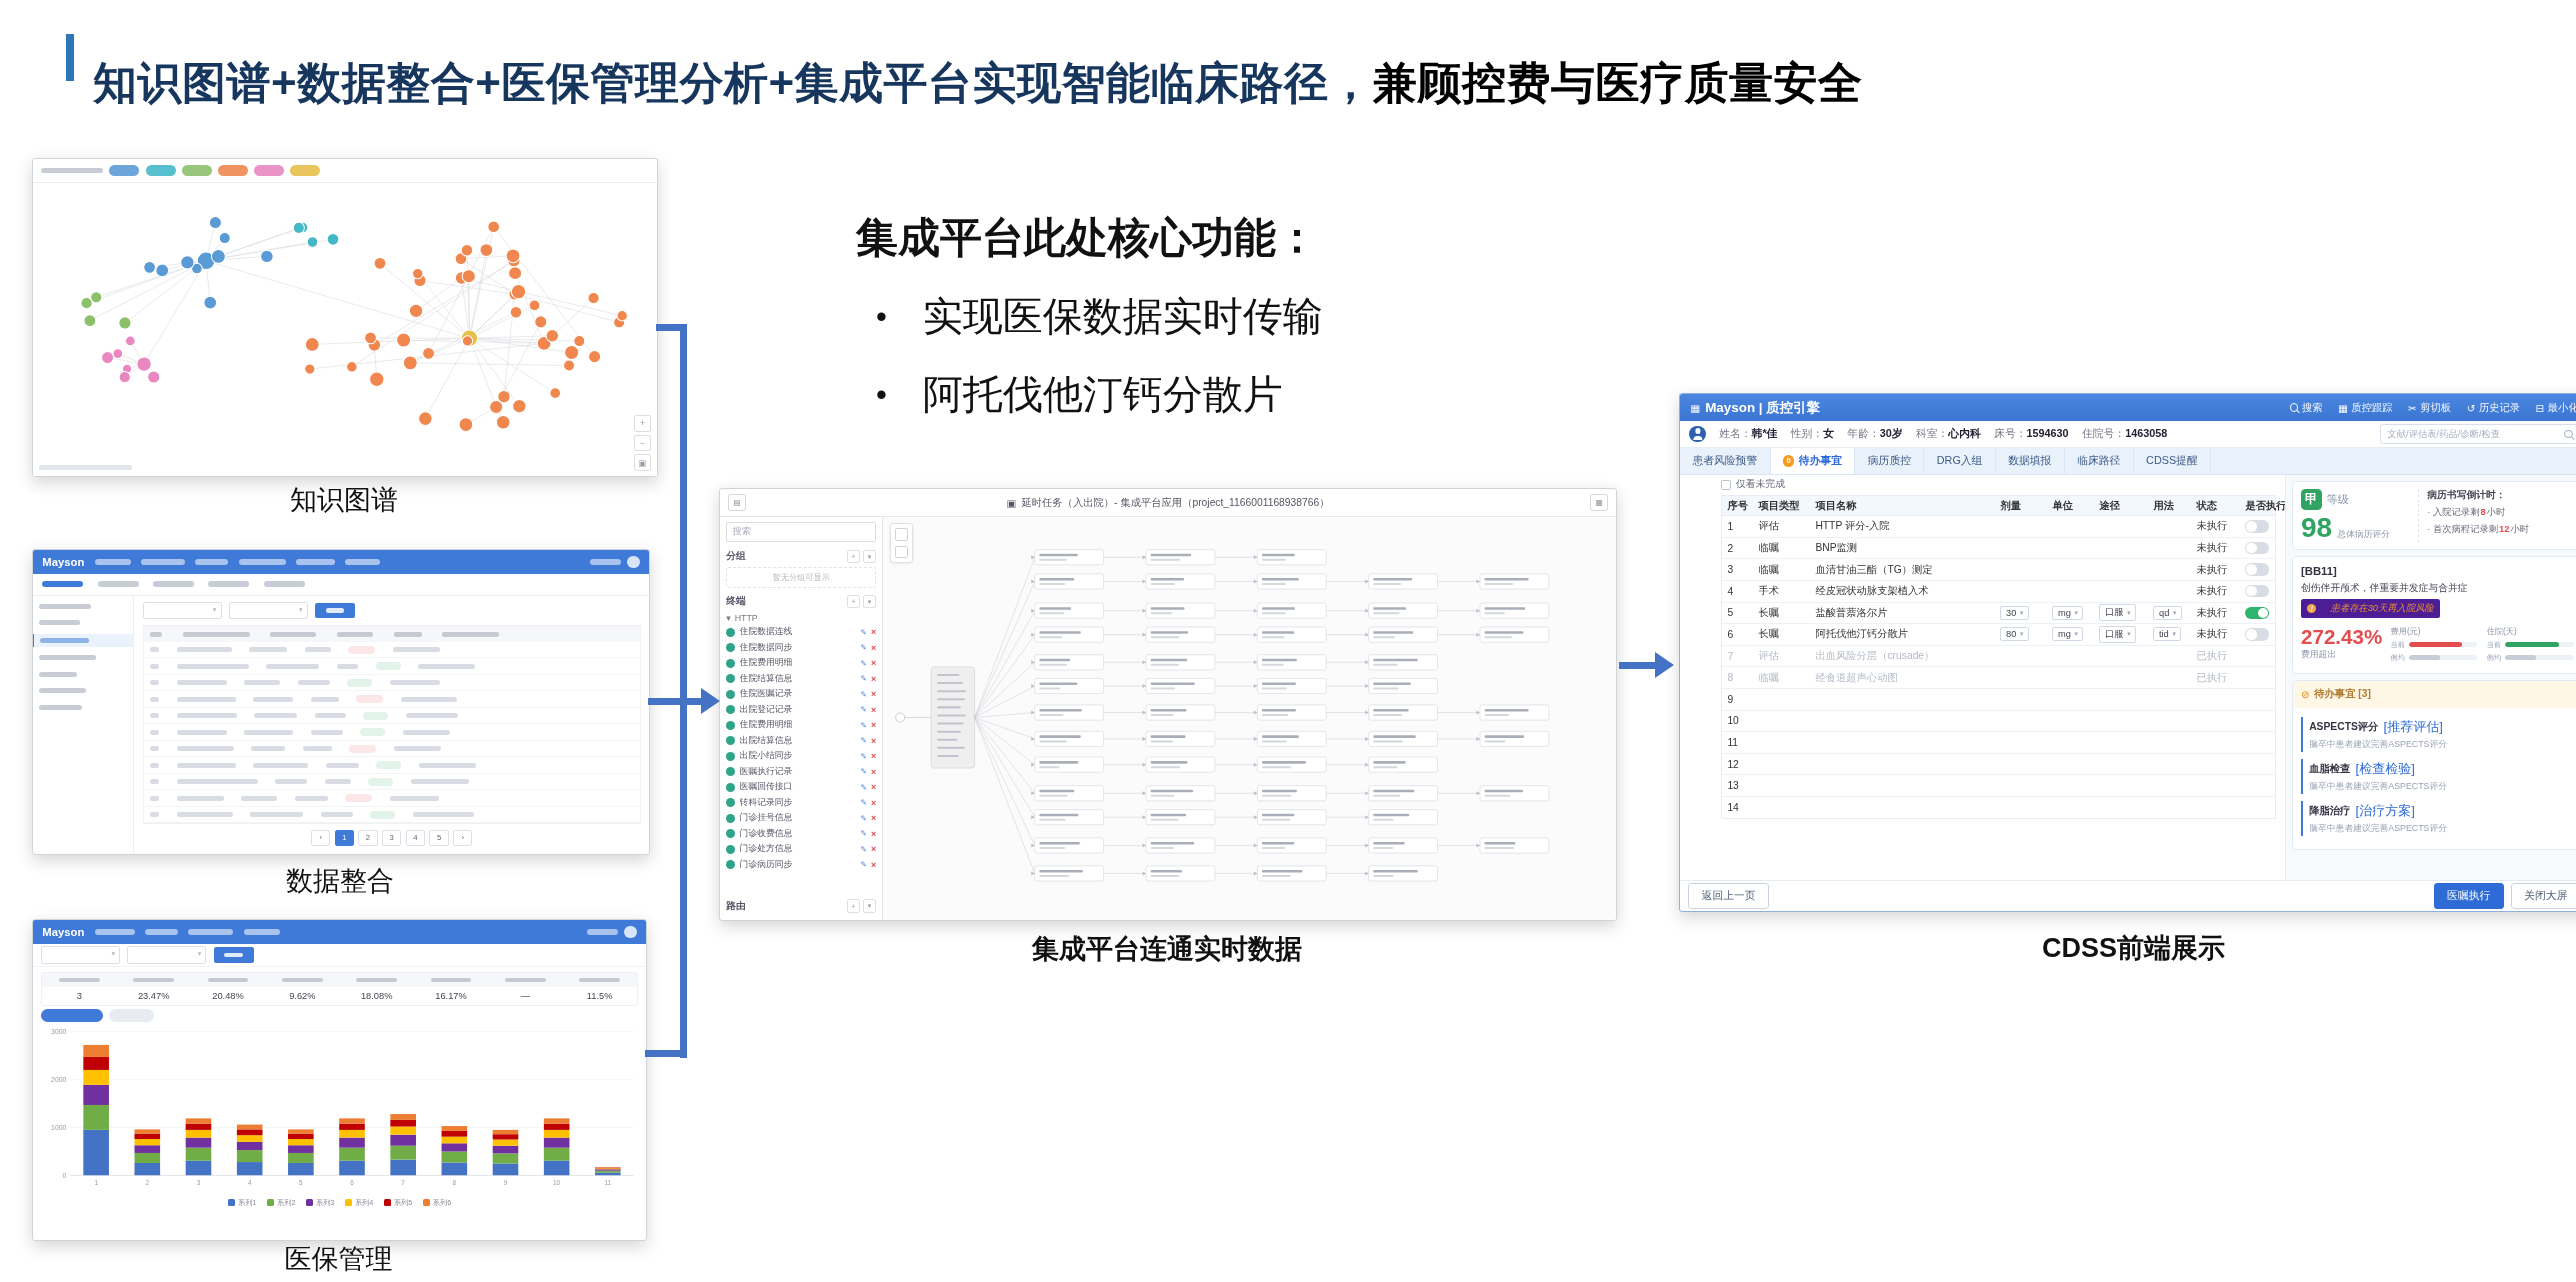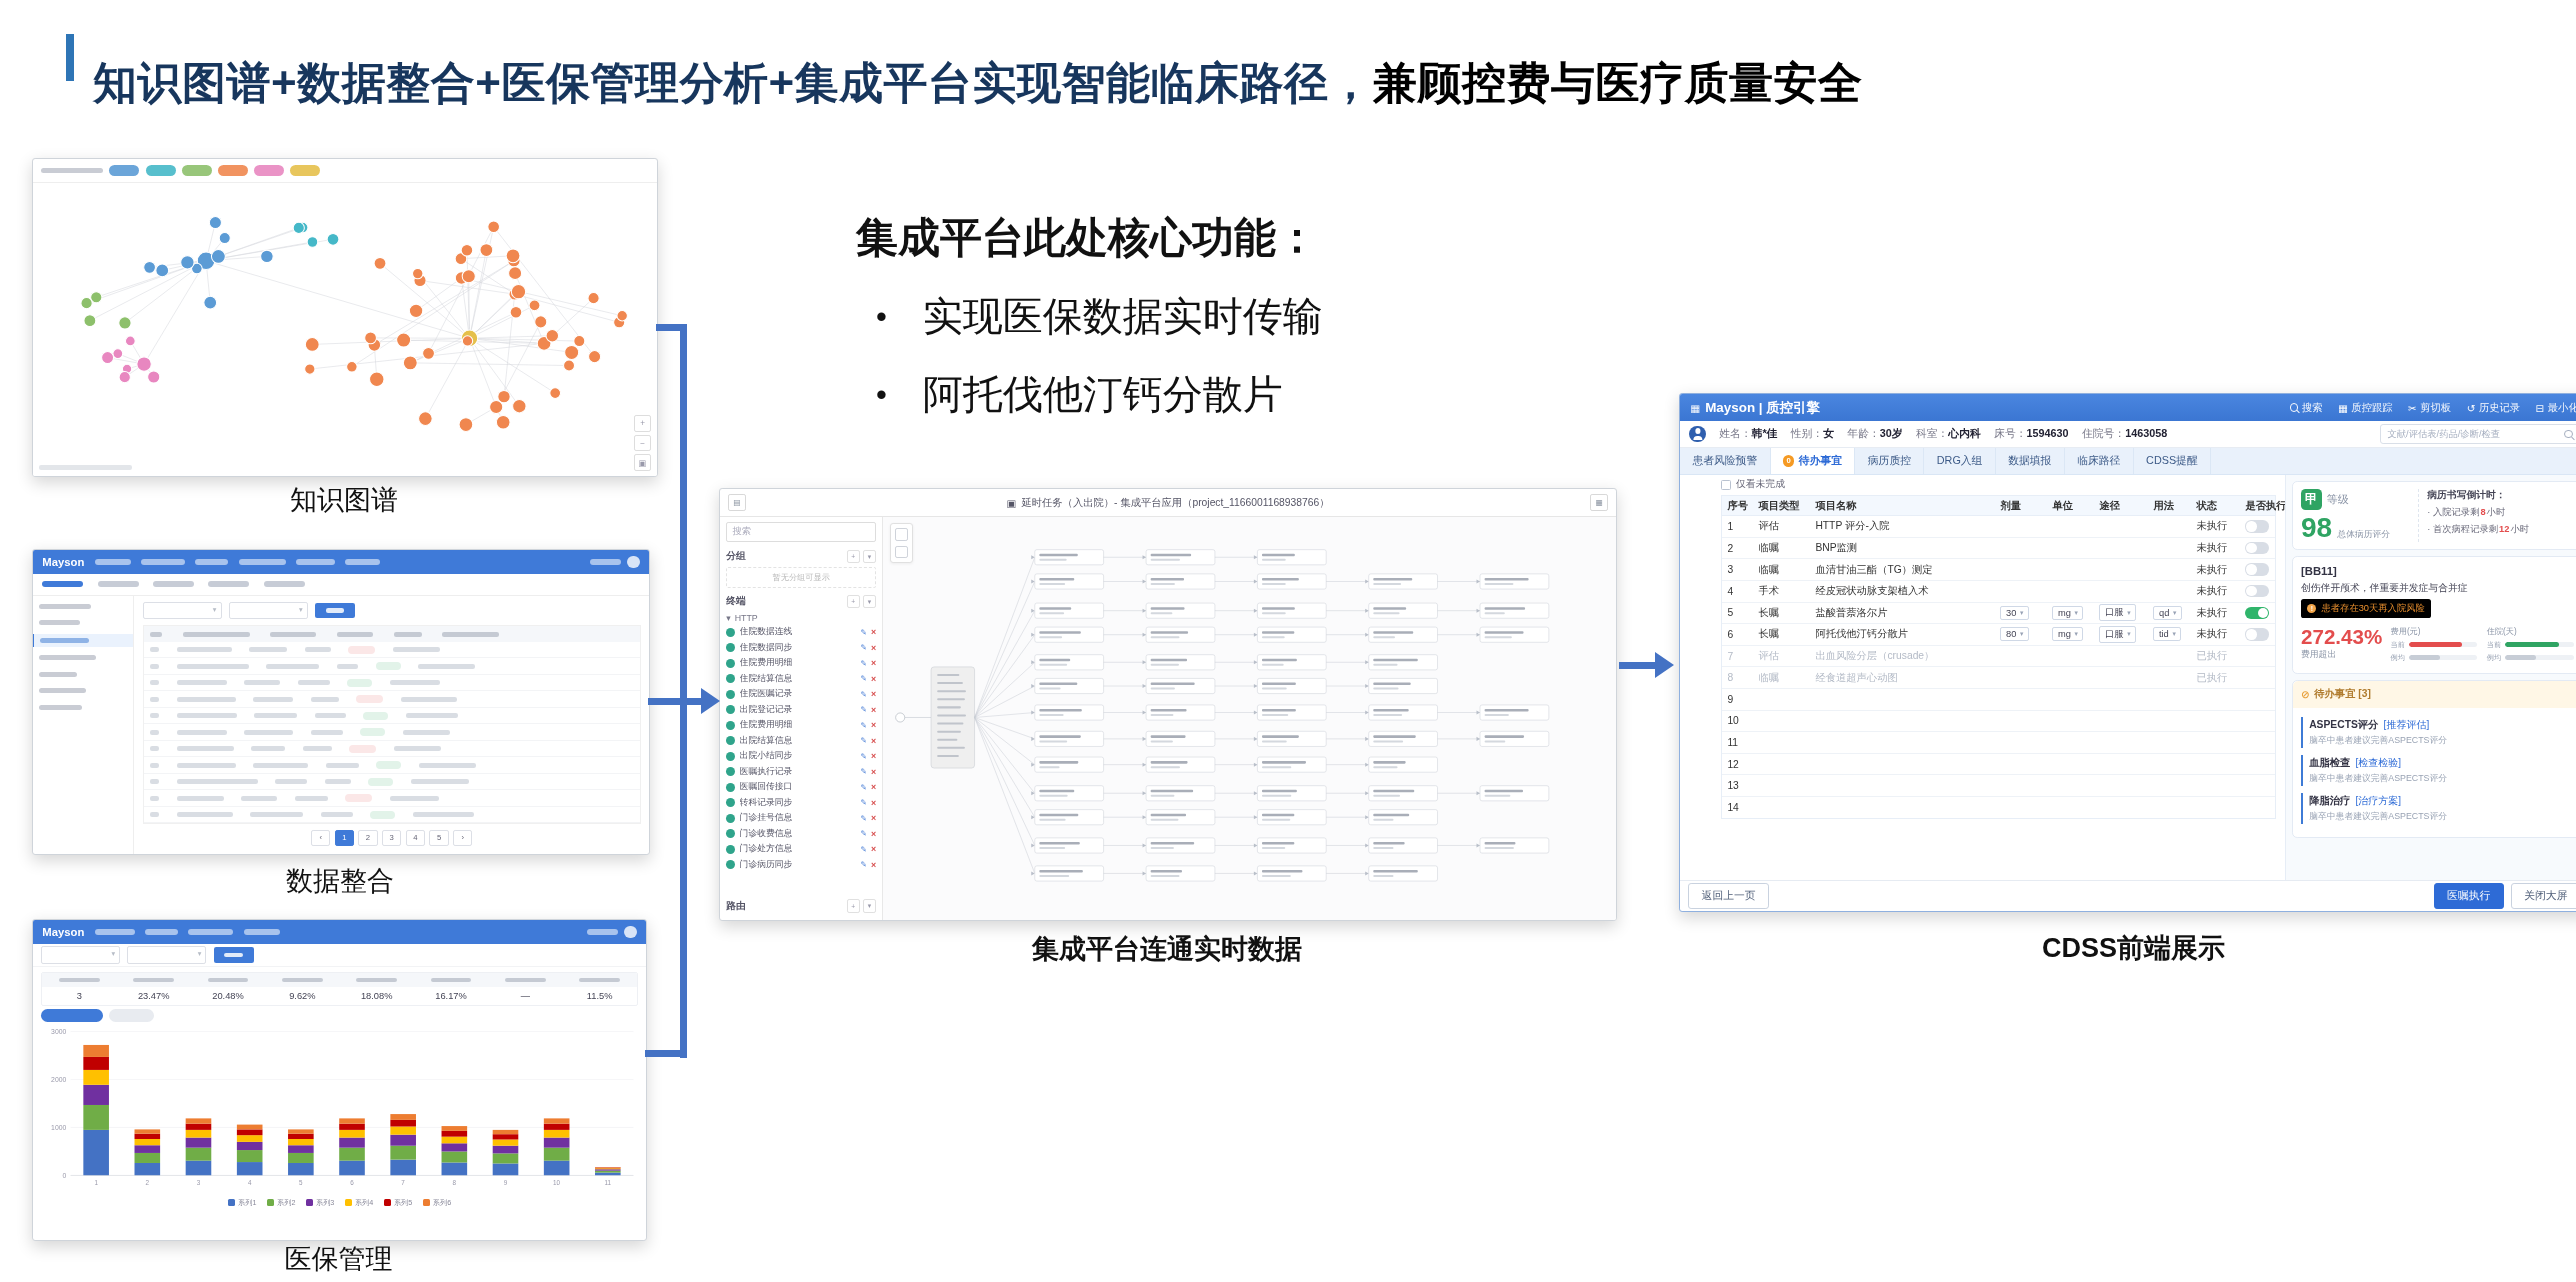--- a/index.html
+++ b/index.html
@@ -164,39 +164,39 @@
   .grade-label{font-size:11px;color:#8a94a6;}
   .score-line{display:flex;align-items:baseline;gap:5.2px;}
   .score{font-size:28px;font-weight:bold;color:#2FA463;line-height:1;}
   .score-label{font-size:8.8px;color:#8a94a6;}
   .sc-r{flex:1.25;border-left:0.5px dashed #dfe6ef;padding-left:8.2px;}
   .timer-title{font-size:9.8px;color:#445;font-weight:bold;margin-bottom:3.1px;}
   .tl{font-size:9.3px;color:#667;margin:3.6px 0;}
   .red{color:#E34D4D;font-style:normal;padding:0 1px;font-weight:bold;}
   .drg-code{font-size:11.3px;font-weight:bold;color:#334;}
   .drg-name{font-size:9.8px;color:#445;margin:4.1px 0 5.2px;line-height:1.35;}
-  .warn{display:inline-flex;align-items:center;gap:5px;background:#000000;color:#E98F2E;font-size:9.3px;padding:3.1px 6.2px;border-radius:2.6px;}
+  .warn{display:inline-flex;align-items:center;gap:14px;background:#4c1d95;color:#E98F2E;font-size:9.3px;padding:3.1px 6.2px;border-radius:2.6px;font-style:italic;}
   .warn-ic{width:9.3px;height:9.3px;border-radius:50%;background:#F3A64A;color:#fff;font-size:6.7px;display:flex;align-items:center;justify-content:center;font-weight:bold;}
   .fee-row{display:flex;align-items:flex-start;gap:8.2px;margin-top:7.2px;}
   .over{display:flex;flex-direction:column;flex:0 0 auto;}
   .over-pct{font-size:20.6px;font-weight:bold;color:#E34D4D;line-height:1.05;}
   .over-label{font-size:8.8px;color:#8a94a6;margin-top:2.1px;}
   .costs{flex:1;display:flex;gap:9.3px;min-width:0;}
   .cg{flex:1;min-width:0;}
   .cg-label{font-size:8.2px;color:#8a94a6;margin-bottom:2.1px;}
   .bar-row{display:flex;align-items:center;gap:4.1px;margin:3.1px 0;font-size:7.2px;color:#98a2b3;white-space:nowrap;}
   .track{flex:1;height:4.6px;background:#eef1f5;border-radius:2.6px;overflow:hidden;}
   .fill{height:100%;border-radius:2.6px;display:block;}
   .todo-card{padding:0;}
   .todo-head{background:#FFF7E6;padding:6.2px 8.2px;border-radius:5.2px 5.2px 0 0;display:flex;gap:4.6px;align-items:center;font-size:10.3px;font-weight:bold;color:#B07C2F;}
   .todo-ic{color:#E8A13C;font-size:10.3px;}
   .todo-list{padding:2.1px 8.2px 5.2px;}
   .todo{border-left:2.1px solid #3E7BD6;padding:1px 0 1px 6.2px;margin:7.2px 0;}
   .todo-t{font-size:10.3px;color:#334;font-weight:bold;display:flex;gap:5.2px;align-items:center;}
-  .todo-tag{color:#2E6BD6;font-weight:normal;font-size:10px;}
+  .todo-tag{color:#2E6BD6;font-weight:normal;font-size:13px;}
   .todo-d{font-size:8.8px;color:#99a3b4;margin-top:3.1px;}
   .cd-foot{height:30px;border-top:0.5px solid #e6ebf2;display:flex;align-items:center;gap:7.2px;padding:0 8.2px;flex:0 0 auto;}
   .btn{font-size:10.8px;border-radius:3.1px;padding:4.6px 12.4px;border:0.5px solid #c9d2df;background:#fff;color:#51607a;font-family:inherit;}
   .btn.primary{background:#2E6BD6;border-color:#2E6BD6;color:#fff;}
   .spacer{flex:1;}
 </style>
 </head>
 <body>
 
 <div class="slide">

